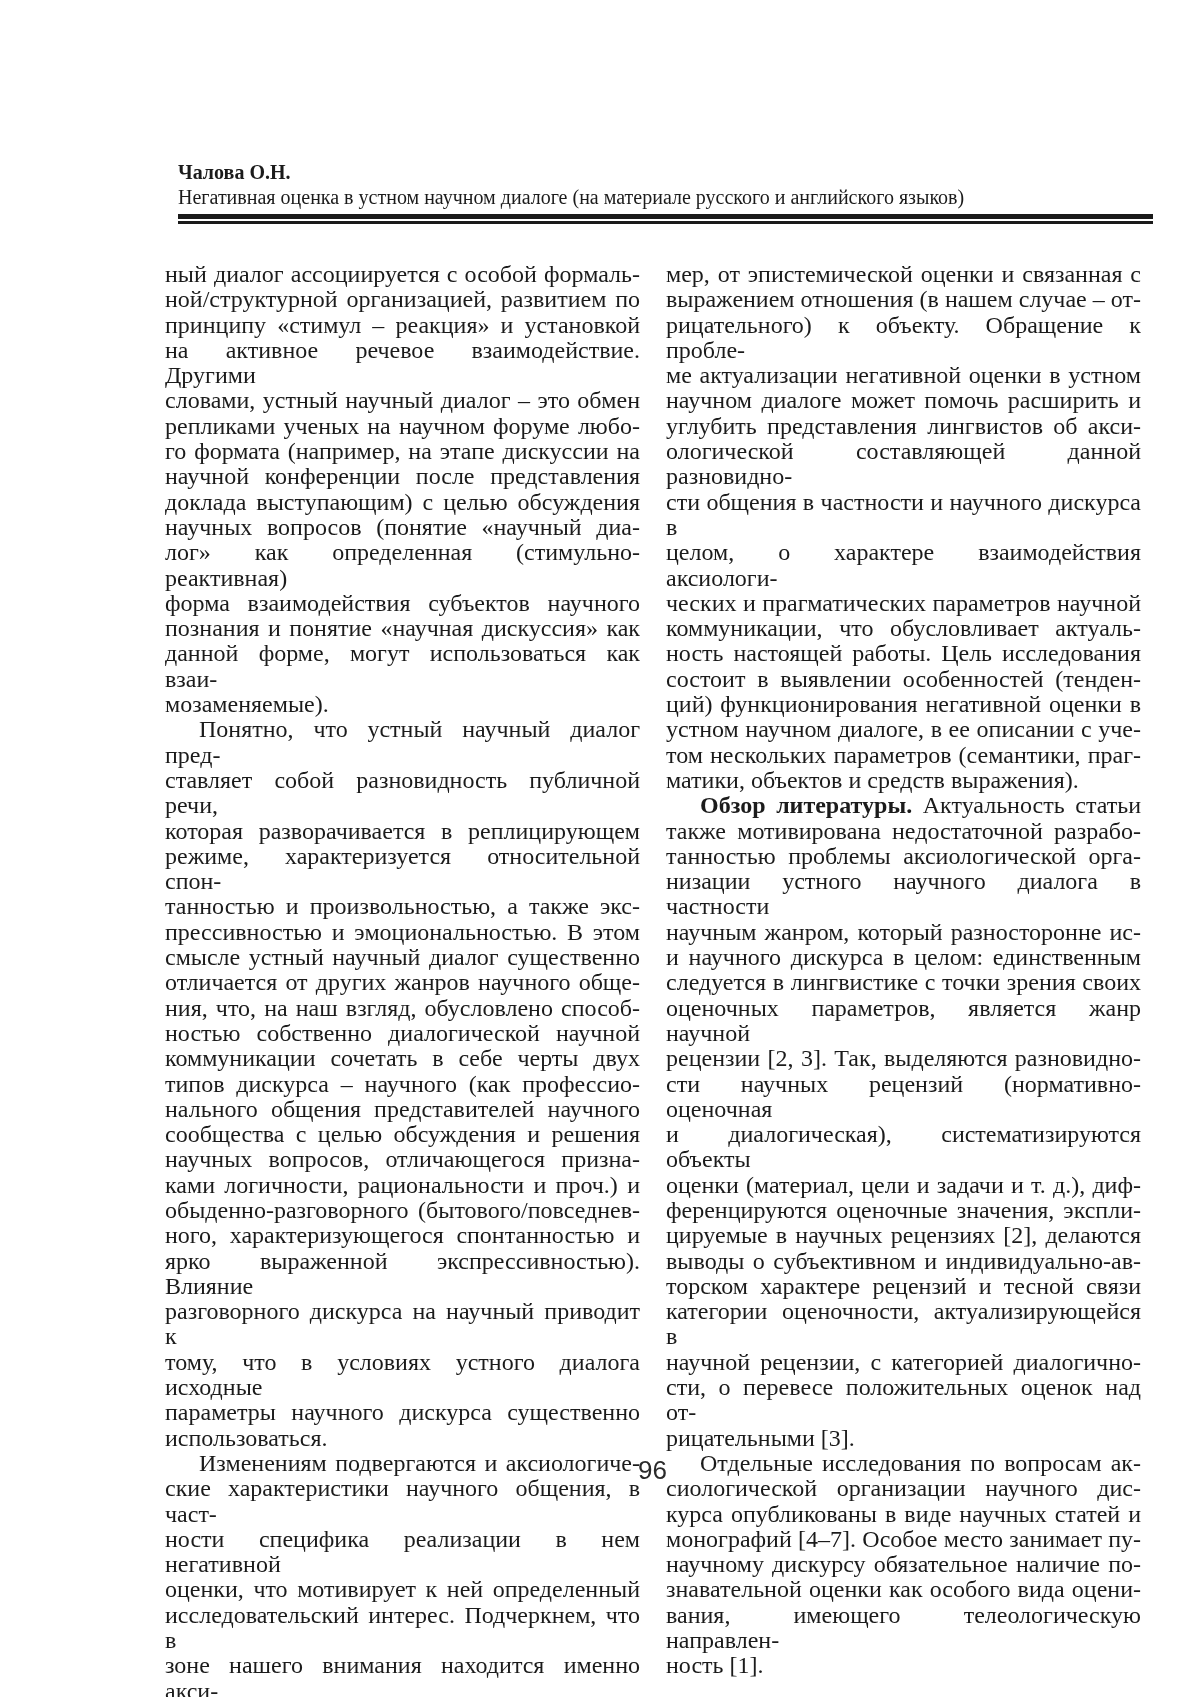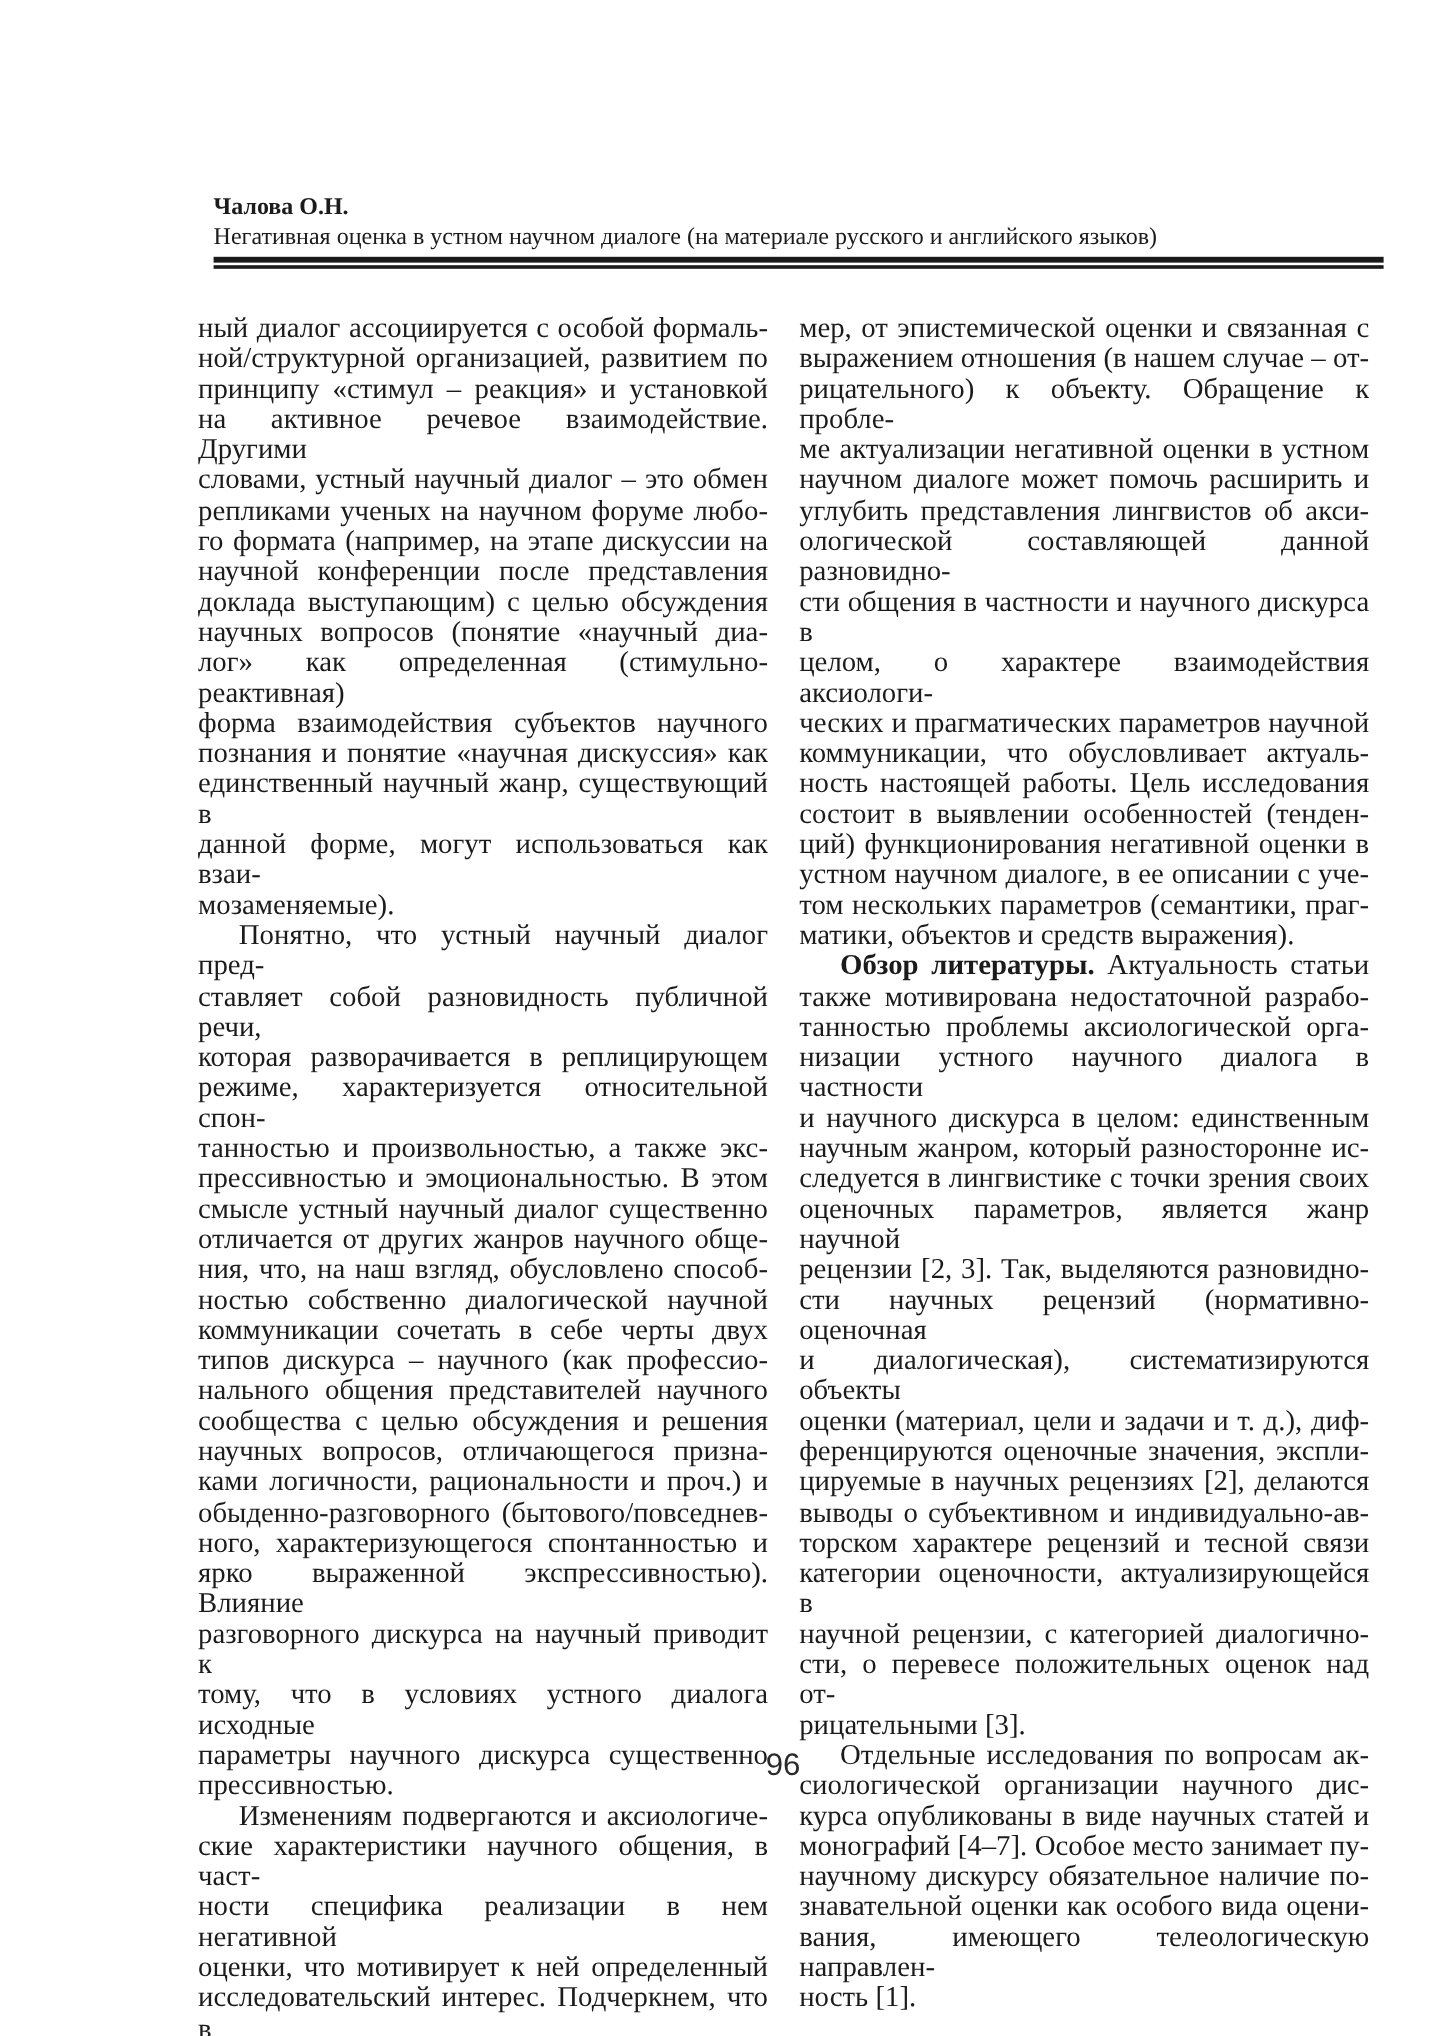--- a/index.html
+++ b/index.html
@@ -72,21 +72,20 @@
           <div class="line">на активное речевое взаимодействие. Другими</div>
           <div class="line">словами, устный научный диалог – это обмен</div>
           <div class="line">репликами ученых на научном форуме любо-</div>
           <div class="line">го формата (например, на этапе дискуссии на</div>
           <div class="line">научной конференции после представления</div>
           <div class="line">доклада выступающим) с целью обсуждения</div>
           <div class="line">научных вопросов (понятие «научный диа-</div>
           <div class="line">лог» как определенная (стимульно-реактивная)</div>
           <div class="line">форма взаимодействия субъектов научного</div>
           <div class="line">познания и понятие «научная дискуссия» как</div>
-          <div class="line">единственный научный жанр, существующий в</div>
           <div class="line">данной форме, могут использоваться как взаи-</div>
           <div class="line last">мозаменяемые).</div>
         </div>
         <div class="para">
           <div class="line indent">Понятно, что устный научный диалог пред-</div>
           <div class="line">ставляет собой разновидность публичной речи,</div>
           <div class="line">которая разворачивается в реплицирующем</div>
           <div class="line">режиме, характеризуется относительной спон-</div>
           <div class="line">танностью и произвольностью, а также экс-</div>
           <div class="line">прессивностью и эмоциональностью. В этом</div>
@@ -99,21 +98,21 @@
           <div class="line">нального общения представителей научного</div>
           <div class="line">сообщества с целью обсуждения и решения</div>
           <div class="line">научных вопросов, отличающегося призна-</div>
           <div class="line">ками логичности, рациональности и проч.) и</div>
           <div class="line">обыденно-разговорного (бытового/повседнев-</div>
           <div class="line">ного, характеризующегося спонтанностью и</div>
           <div class="line">ярко выраженной экспрессивностью). Влияние</div>
           <div class="line">разговорного дискурса на научный приводит к</div>
           <div class="line">тому, что в условиях устного диалога исходные</div>
           <div class="line">параметры научного дискурса существенно</div>
-          <div class="line last">прессивностью.</div>
+          <div class="line last">использоваться.</div>
         </div>
         <div class="para">
           <div class="line indent">Изменениям подвергаются и аксиологиче-</div>
           <div class="line">ские характеристики научного общения, в част-</div>
           <div class="line">ности специфика реализации в нем негативной</div>
           <div class="line">оценки, что мотивирует к ней определенный</div>
           <div class="line">исследовательский интерес. Подчеркнем, что в</div>
           <div class="line">зоне нашего внимания находится именно акси-</div>
         </div>
       </div>
@@ -135,22 +134,22 @@
           <div class="line">ций) функционирования негативной оценки в</div>
           <div class="line">устном научном диалоге, в ее описании с уче-</div>
           <div class="line">том нескольких параметров (семантики, праг-</div>
           <div class="line last">матики, объектов и средств выражения).</div>
         </div>
         <div class="para">
           <div class="line indent"><b>Обзор литературы.</b> Актуальность статьи</div>
           <div class="line">также мотивирована недостаточной разрабо-</div>
           <div class="line">танностью проблемы аксиологической орга-</div>
           <div class="line">низации устного научного диалога в частности</div>
+          <div class="line">научным жанром, который разносторонне ис-</div>
           <div class="line">и научного дискурса в целом: единственным</div>
-          <div class="line">научным жанром, который разносторонне ис-</div>
           <div class="line">следуется в лингвистике с точки зрения своих</div>
           <div class="line">оценочных параметров, является жанр научной</div>
           <div class="line">рецензии [2, 3]. Так, выделяются разновидно-</div>
           <div class="line">сти научных рецензий (нормативно-оценочная</div>
           <div class="line">и диалогическая), систематизируются объекты</div>
           <div class="line">оценки (материал, цели и задачи и т. д.), диф-</div>
           <div class="line">ференцируются оценочные значения, экспли-</div>
           <div class="line">цируемые в научных рецензиях [2], делаются</div>
           <div class="line">выводы о субъективном и индивидуально-ав-</div>
           <div class="line">торском характере рецензий и тесной связи</div>

